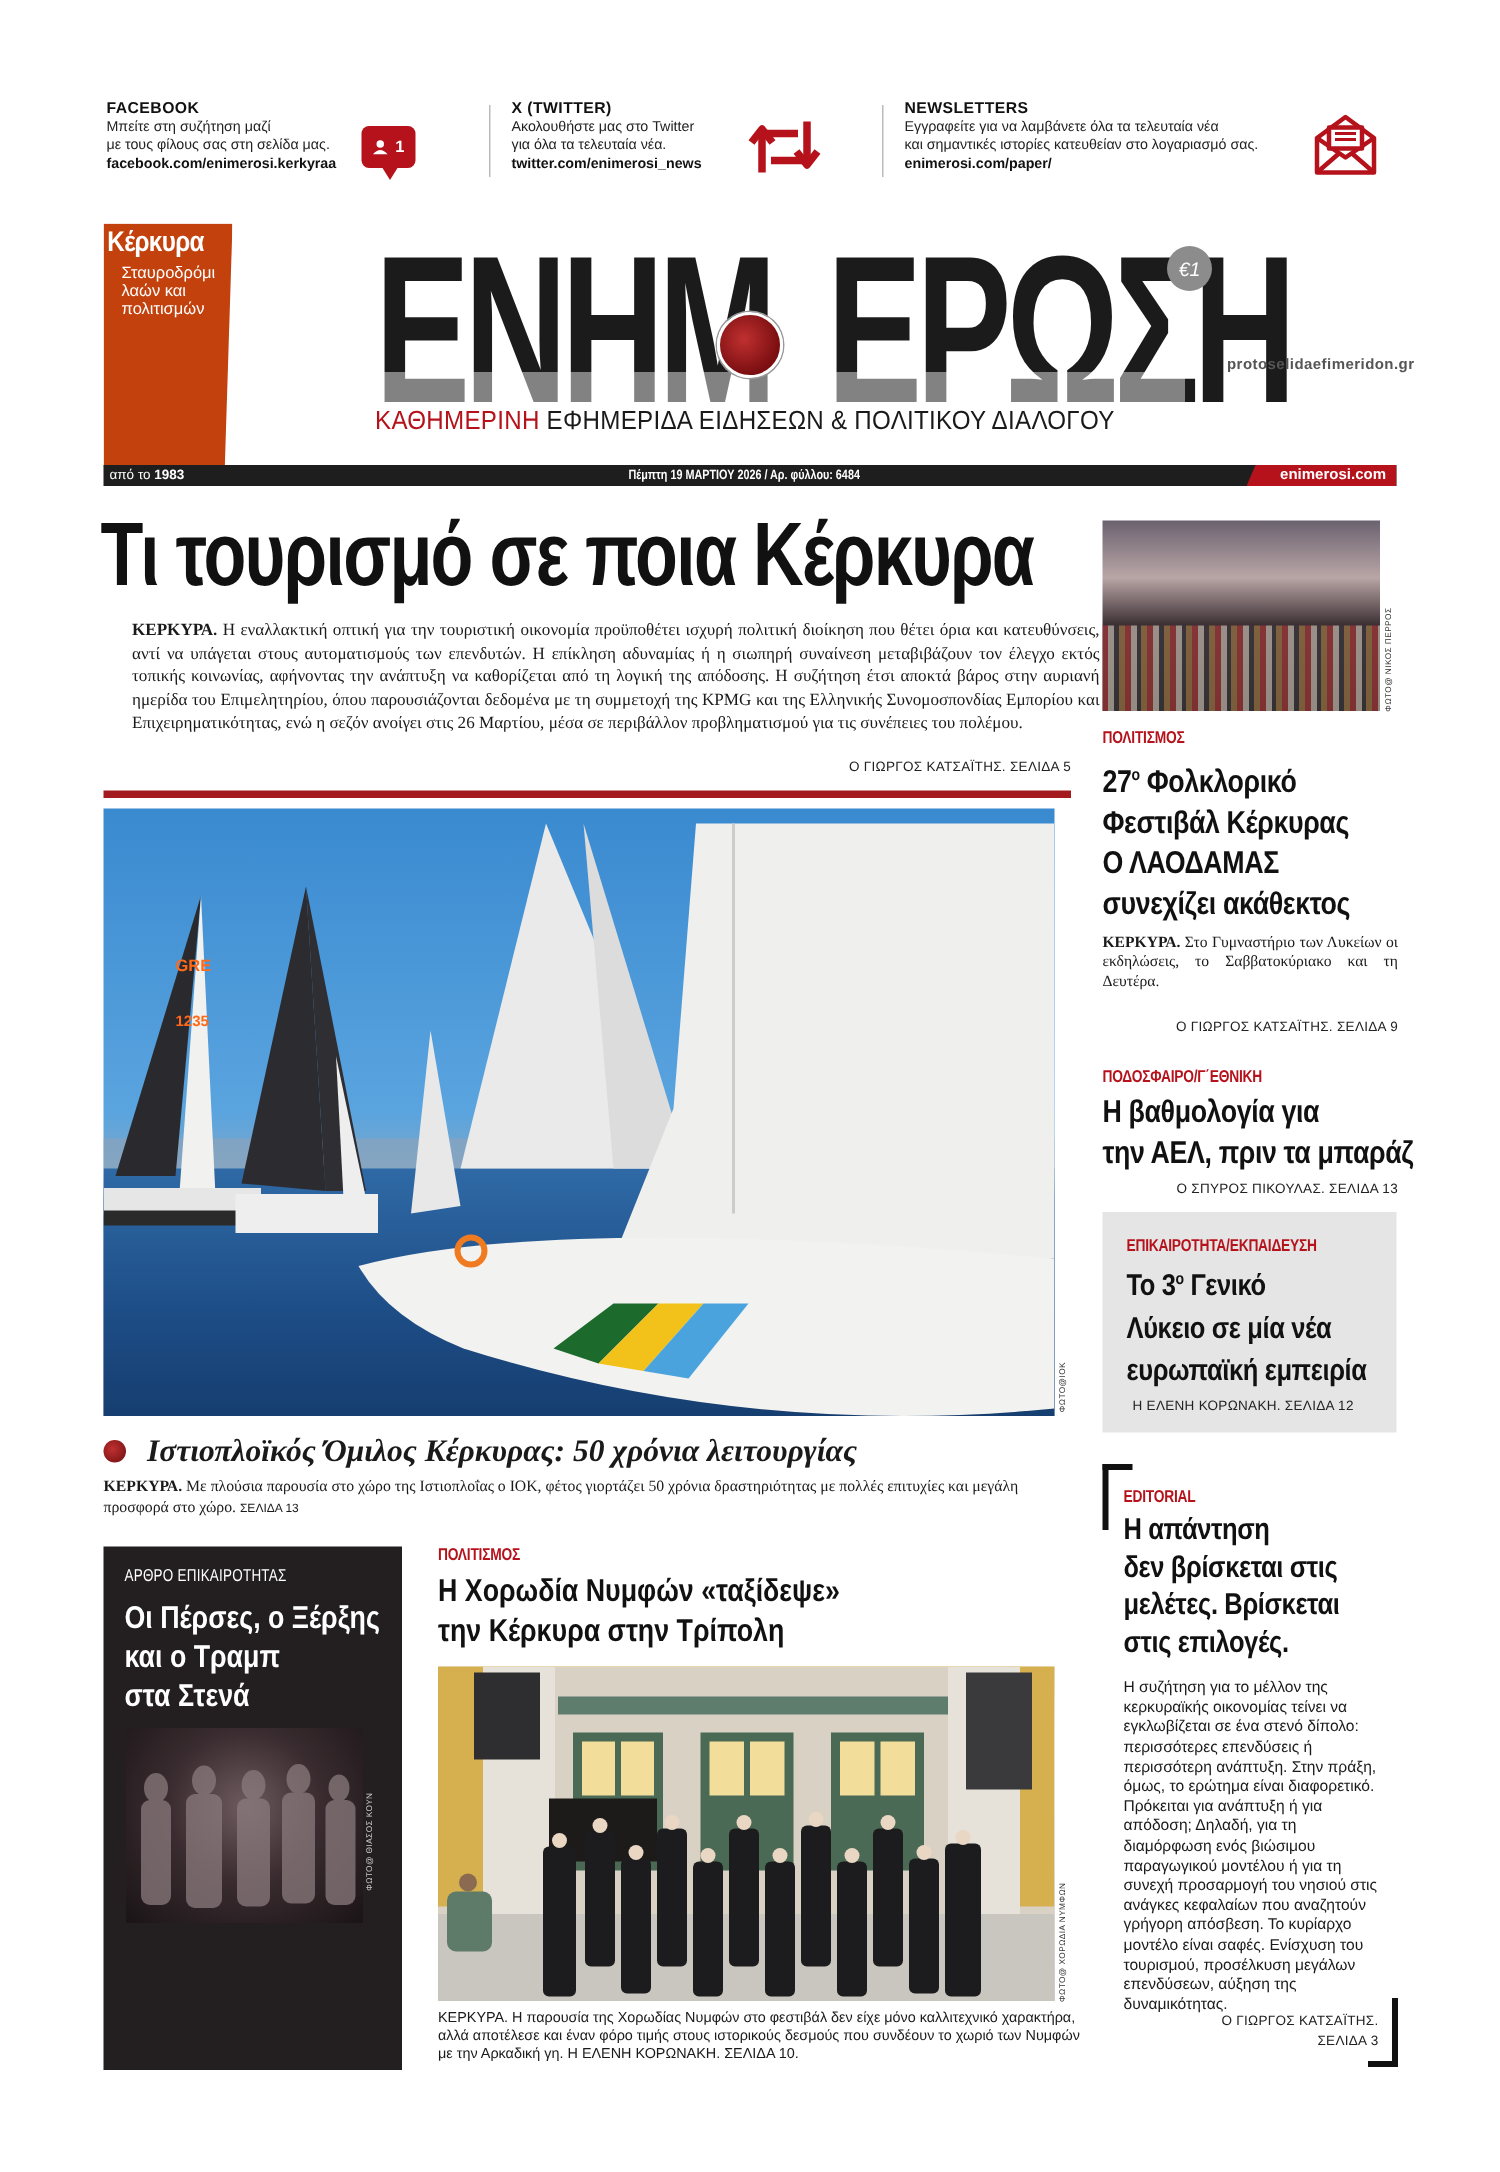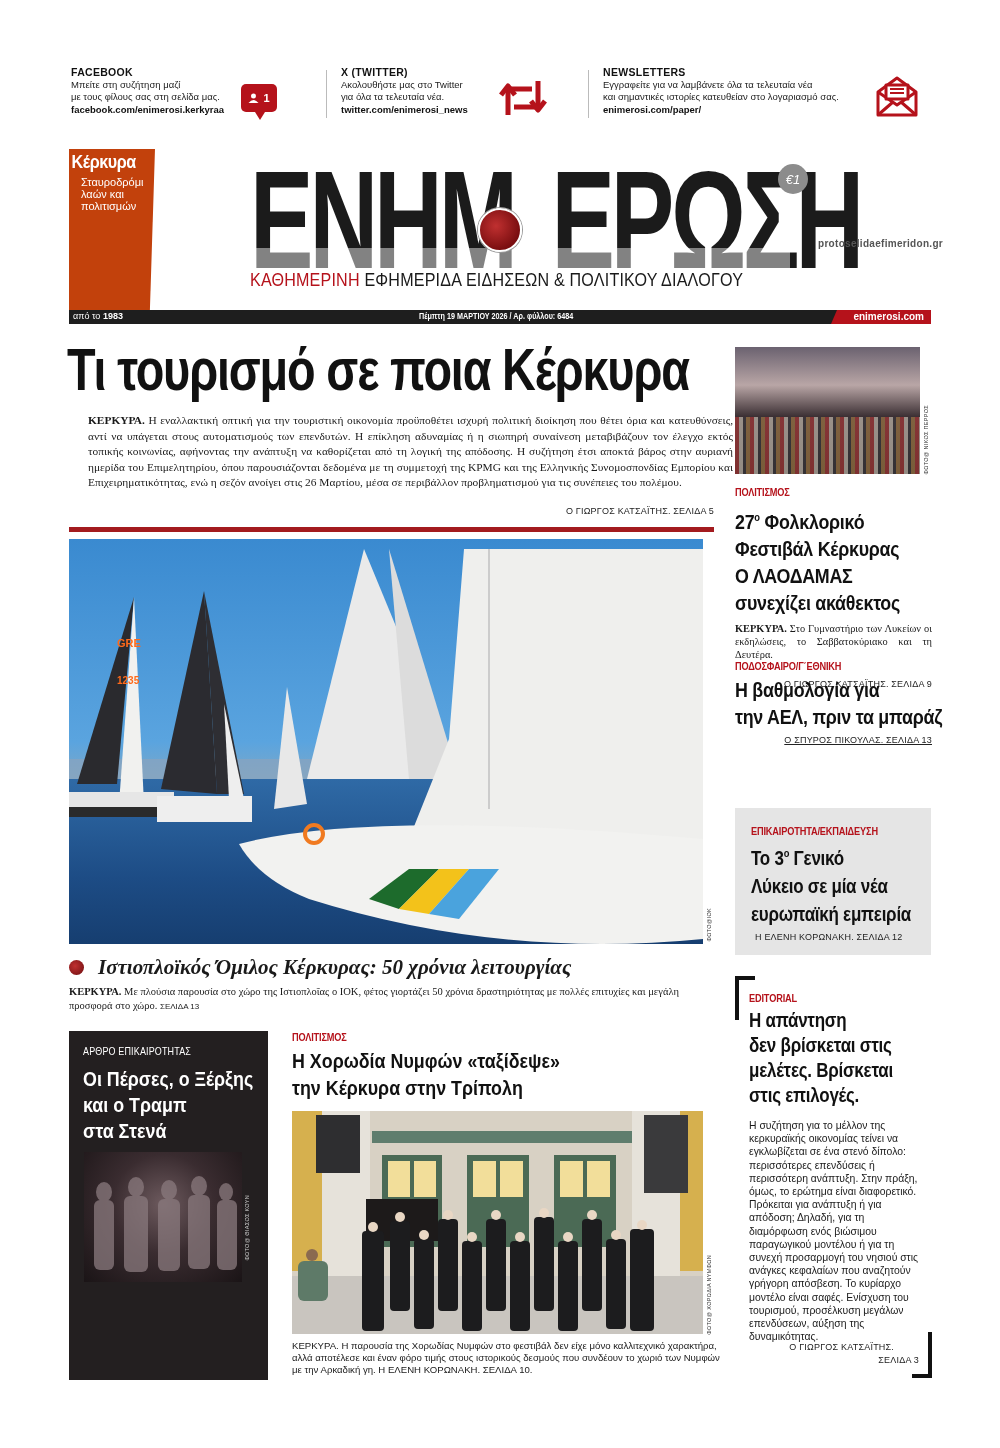--- a/index.html
+++ b/index.html
@@ -218,46 +218,46 @@
   <div class="rhead">Φεστιβάλ Κέρκυρας</div>
   <div class="rhead">Ο ΛΑΟΔΑΜΑΣ</div>
   <div class="rhead">συνεχίζει ακάθεκτος</div>
   <div class="rbody" style="margin-top:6px;">
     <b>ΚΕΡΚΥΡΑ.</b>
     <span>Στο Γυμναστήριο των Λυκείων οι εκδηλώσεις, το Σαββατοκύριακο και τη Δευτέρα.</span>
   </div>
   <div class="byline" style="margin-top:18px;">Ο ΓΙΩΡΓΟΣ ΚΑΤΣΑΪΤΗΣ. ΣΕΛΙΔΑ 9</div>
 </div>
 
-<div class="rc" style="top:660px;">
+<div class="rc" style="top:712px;">
   <div class="kicker">ΠΟΔΟΣΦΑΙΡΟ/Γ΄ΕΘΝΙΚΗ</div>
   <div class="rhead" style="margin-top:4px;">Η βαθμολογία για</div>
   <div class="rhead">την ΑΕΛ, πριν τα μπαράζ</div>
-  <div class="byline" style="margin-top:5px;text-decoration:underline;">Ο ΣΠΥΡΟΣ ΠΙΚΟΥΛΑΣ. ΣΕΛΙΔΑ 13</div>
+  <div class="byline" style="margin-top:5px;">Ο ΣΠΥΡΟΣ ΠΙΚΟΥΛΑΣ. ΣΕΛΙΔΑ 13</div>
 </div>
 
 <div class="yellow-box">
   <div class="kicker">ΕΠΙΚΑΙΡΟΤΗΤΑ/ΕΚΠΑΙΔΕΥΣΗ</div>
   <div class="rhead" style="margin-top:2px;">Το 3<sup style="font-size:11px;">ο</sup> Γενικό</div>
   <div class="rhead">Λύκειο σε μία νέα</div>
   <div class="rhead">ευρωπαϊκή εμπειρία</div>
   <div class="byline" style="text-align:left;margin-top:4px;padding-left:4px;">Η ΕΛΕΝΗ ΚΟΡΩΝΑΚΗ. ΣΕΛΙΔΑ 12</div>
 </div>
 
 <div class="ed-corner-tl"></div>
 <div class="ed-corner-br"></div>
 <div class="editorial" style="padding-left:14px; top:992px;">
   <div class="kicker">EDITORIAL</div>
   <div class="rhead" style="margin-top:4px; font-size:20px; line-height:25px;">Η απάντηση</div>
   <div class="rhead" style="font-size:20px; line-height:25px;">δεν βρίσκεται στις</div>
   <div class="rhead" style="font-size:20px; line-height:25px;">μελέτες. Βρίσκεται</div>
   <div class="rhead" style="font-size:20px; line-height:25px;">στις επιλογές.</div>
 </div>
 <div class="ed-body abs" style="left:749px; top:1119px; width:170px;">Η συζήτηση για το μέλλον της κερκυραϊκής οικονομίας τείνει να εγκλωβίζεται σε ένα στενό δίπολο: περισσότερες επενδύσεις ή περισσότερη ανάπτυξη. Στην πράξη, όμως, το ερώτημα είναι διαφορετικό. Πρόκειται για ανάπτυξη ή για απόδοση; Δηλαδή, για τη διαμόρφωση ενός βιώσιμου παραγωγικού μοντέλου ή για τη συνεχή προσαρμογή του νησιού στις ανάγκες κεφαλαίων που αναζητούν γρήγορη απόσβεση. Το κυρίαρχο μοντέλο είναι σαφές. Ενίσχυση του τουρισμού, προσέλκυση μεγάλων επενδύσεων, αύξηση της δυναμικότητας.</div>
-<div class="byline abs" style="left:724px; top:1342px; width:170px;">Ο ΓΙΩΡΓΟΣ ΚΑΤΣΑΪΤΗΣ.</div>
+<div class="byline abs" style="left:749px; top:1342px; width:170px;">Ο ΓΙΩΡΓΟΣ ΚΑΤΣΑΪΤΗΣ.</div>
 <div class="byline abs" style="left:749px; top:1355px; width:170px;">ΣΕΛΙΔΑ 3</div>
 
 <div class="dark-box">
   <div class="kick">ΑΡΘΡΟ ΕΠΙΚΑΙΡΟΤΗΤΑΣ</div>
   <div class="head">
     <div>Οι Πέρσες, ο Ξέρξης</div>
     <div>και ο Τραμπ</div>
     <div>στα Στενά</div>
   </div>
 </div>

